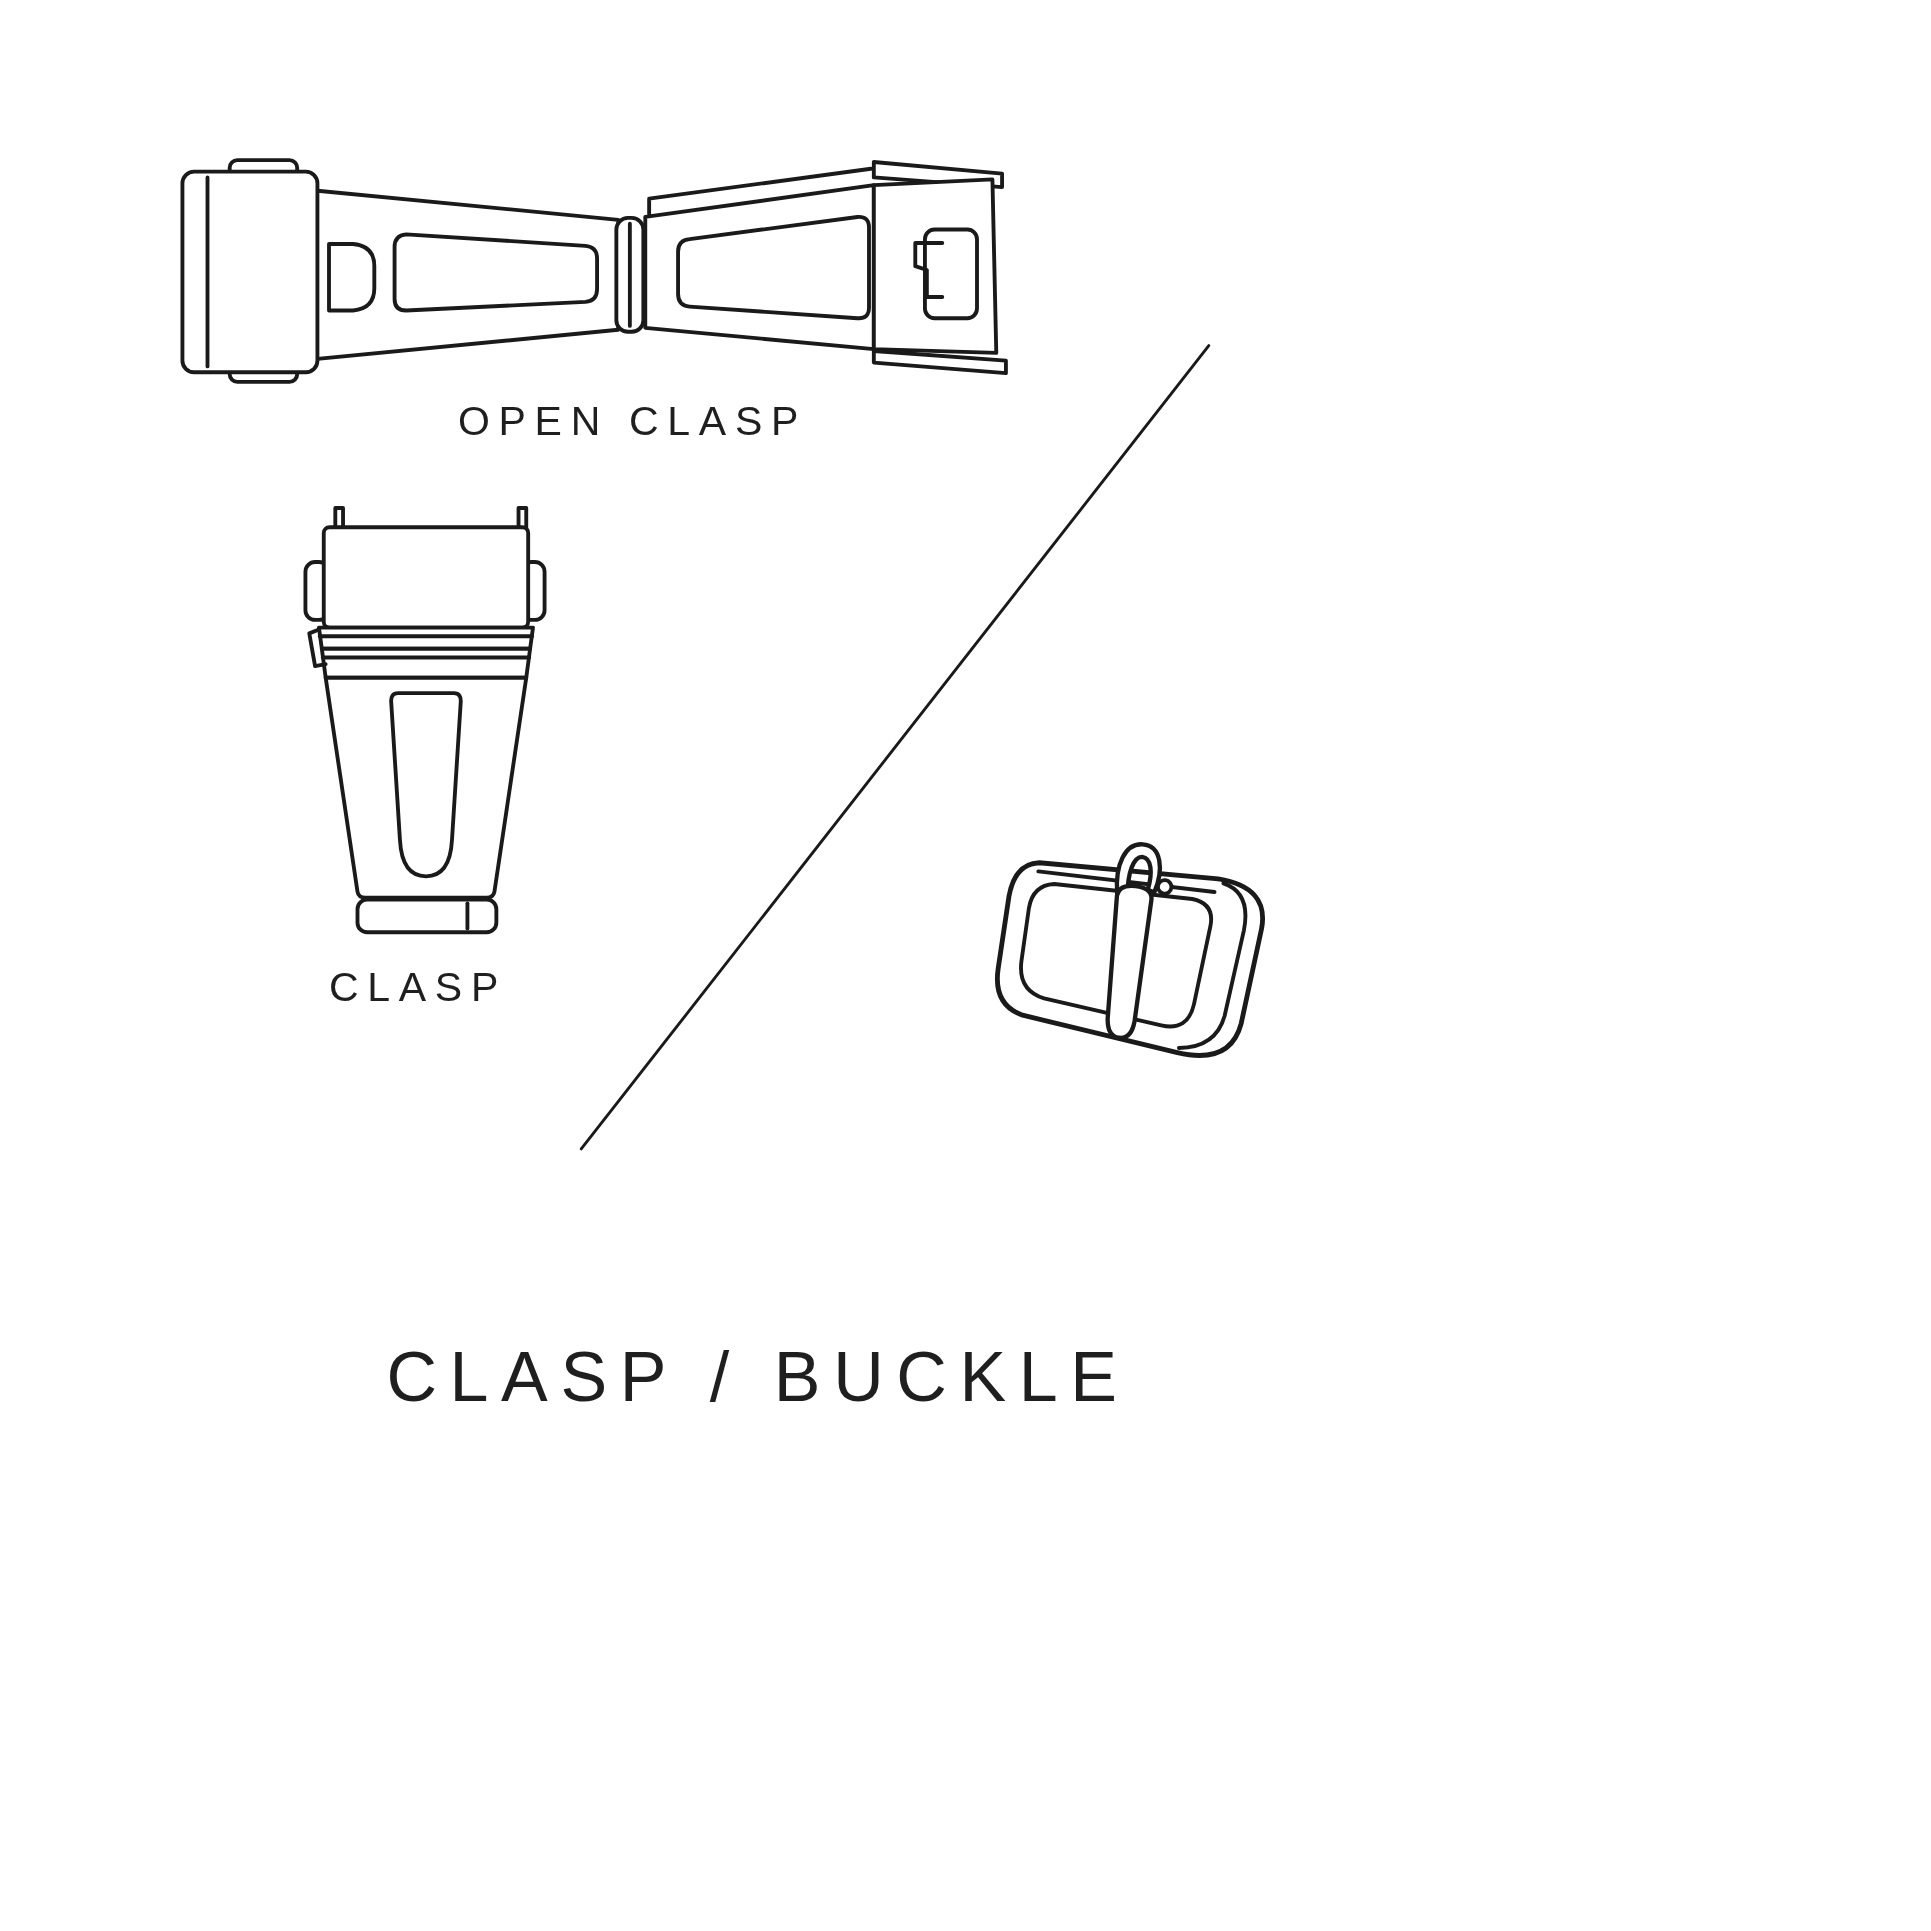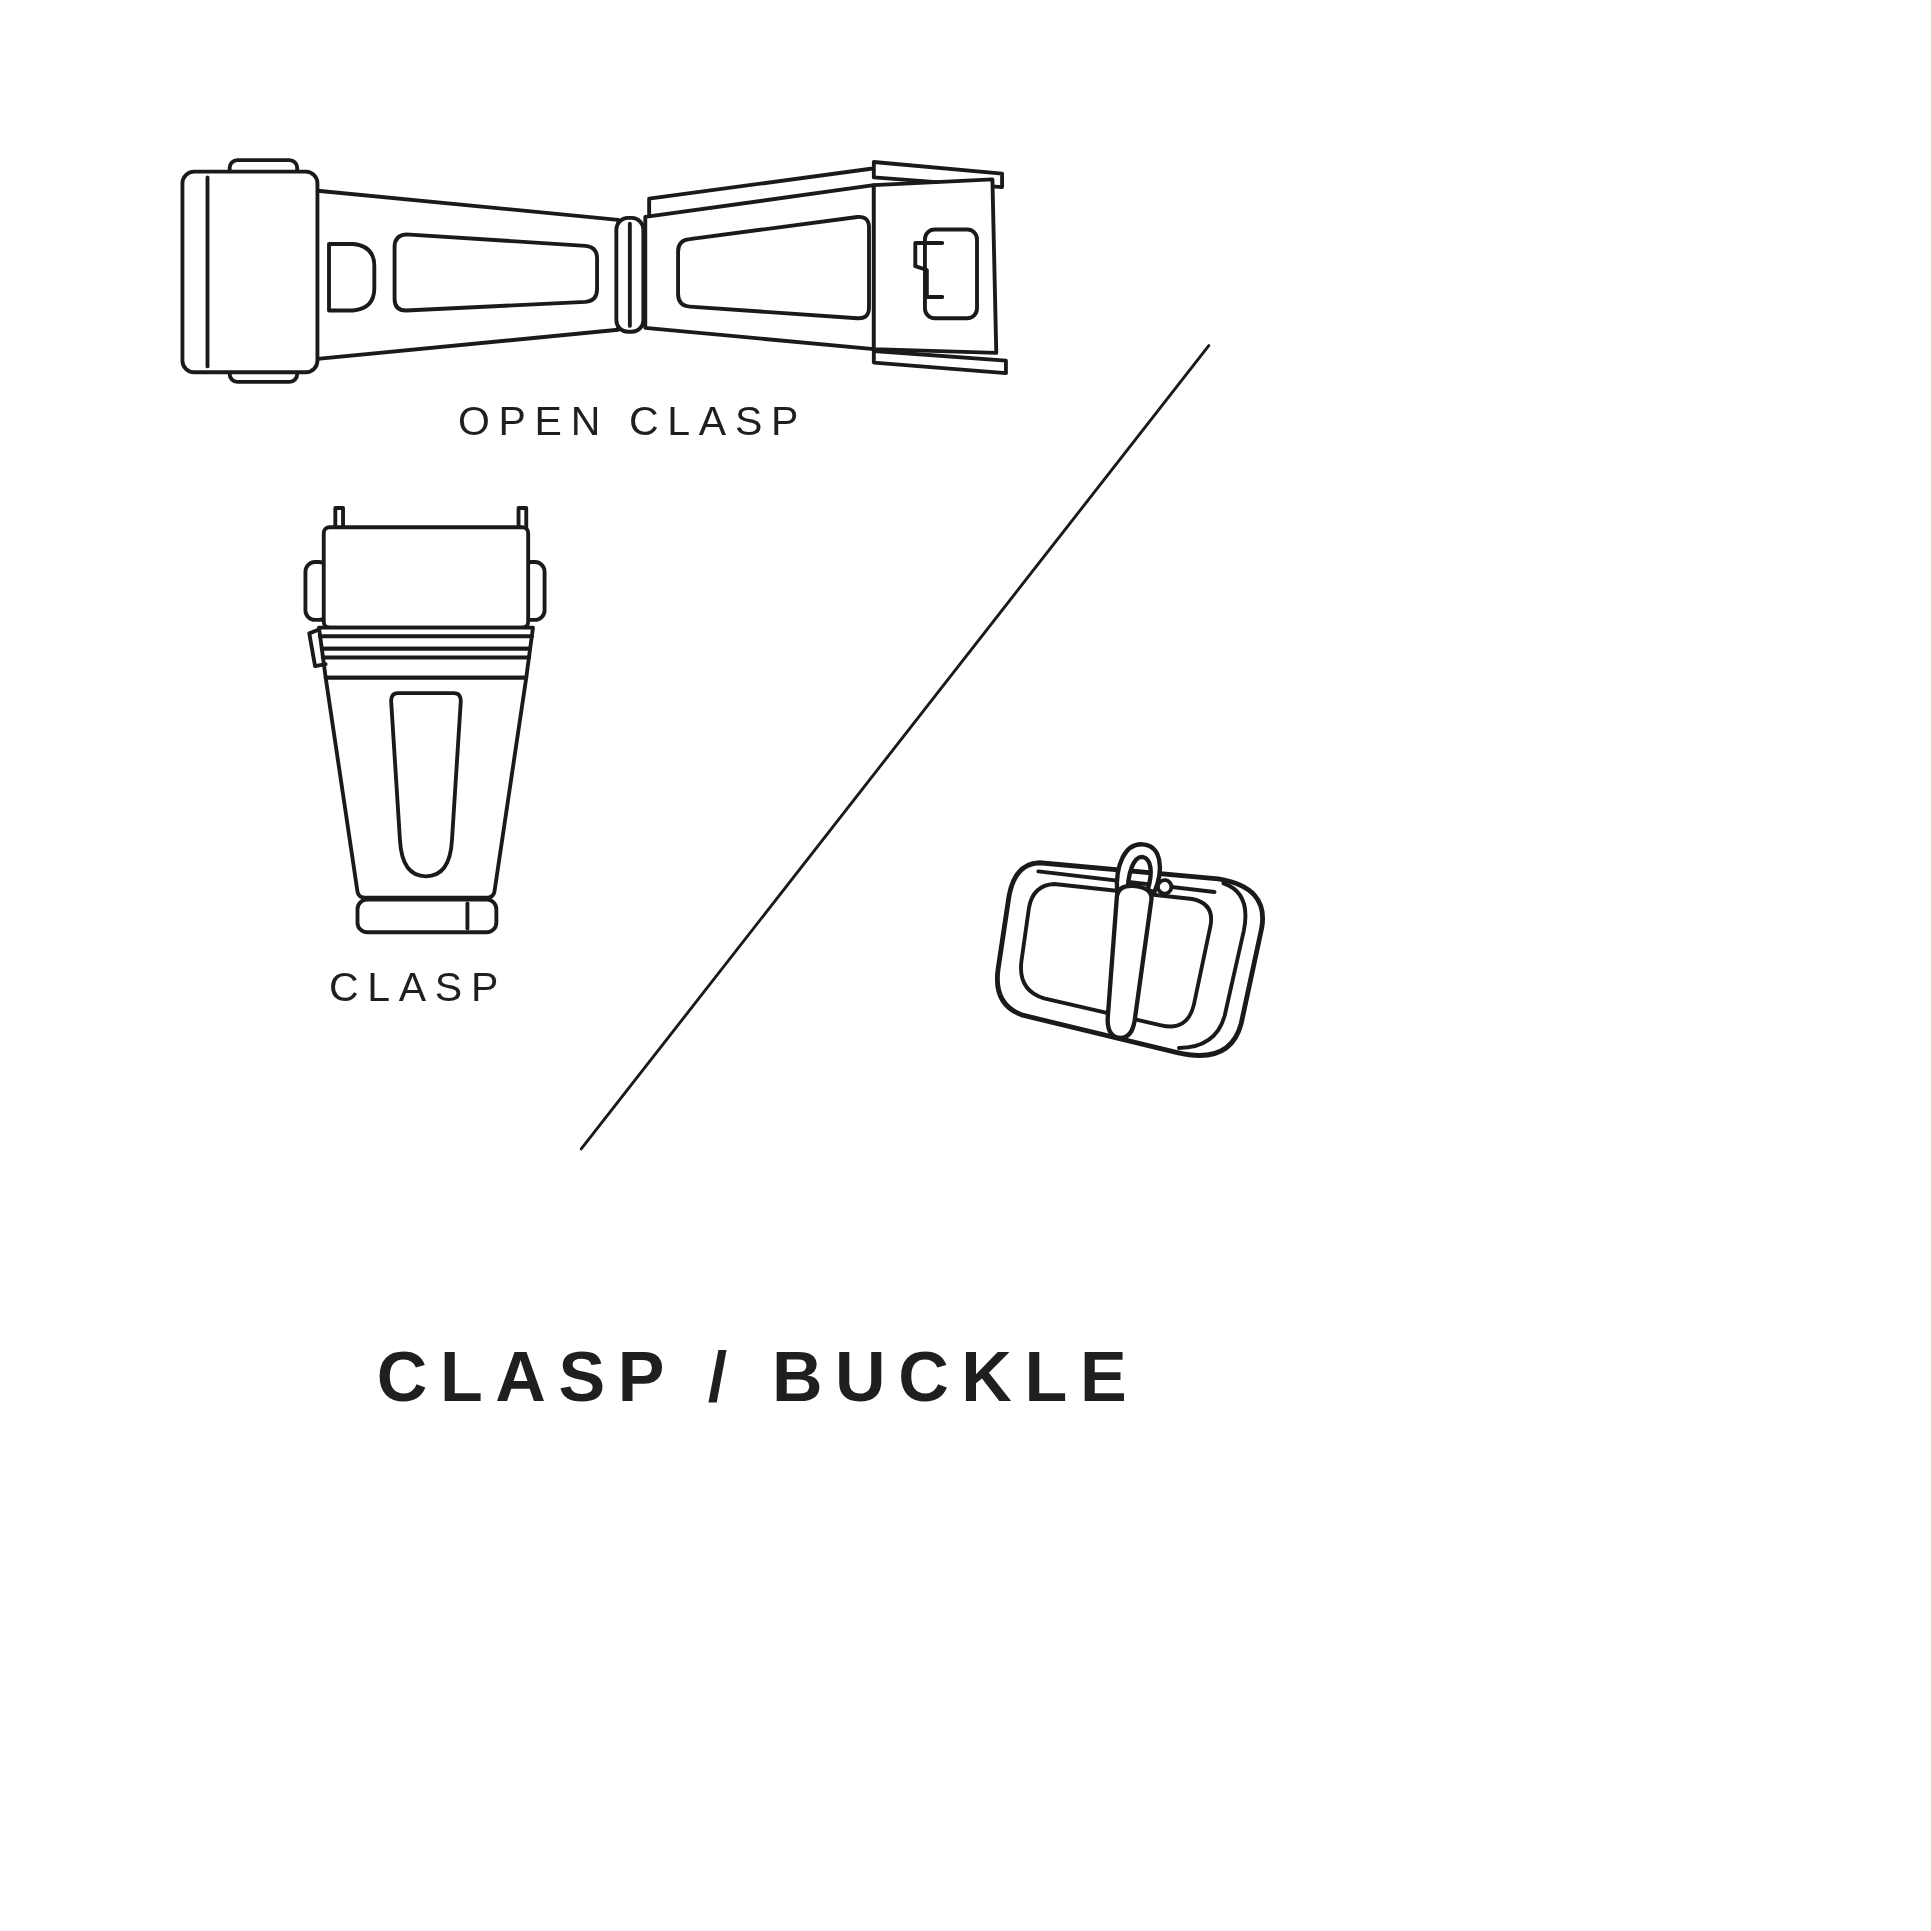--- a/index.html
+++ b/index.html
@@ -34,21 +34,21 @@
   }
   .caption-open { left: 174px; top: 398px; width: 917px; }
   .caption-closed { left: 174px; top: 964px; width: 488px; }
   .page-title {
     position: absolute;
     left: 275px; top: 1337px; width: 966px;
     margin: 0;
     text-align: center;
     color: #1f1f1f;
     font-size: 70px;
-    font-weight: 700;
+    font-weight: 400;
     letter-spacing: 12.6px;
     white-space: nowrap;
   }
   .ink { stroke: #1a1a1a; fill: none; stroke-linejoin: round; stroke-linecap: round; }
 </style>
 </head>
 <body>
 
 <div class="canvas">
 

